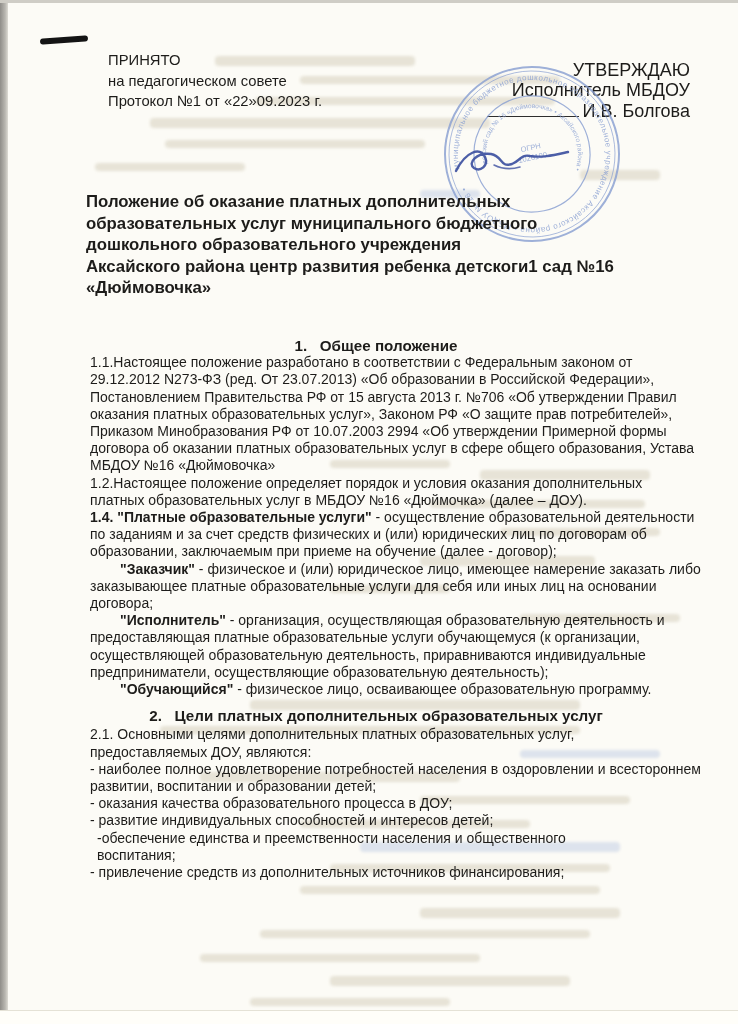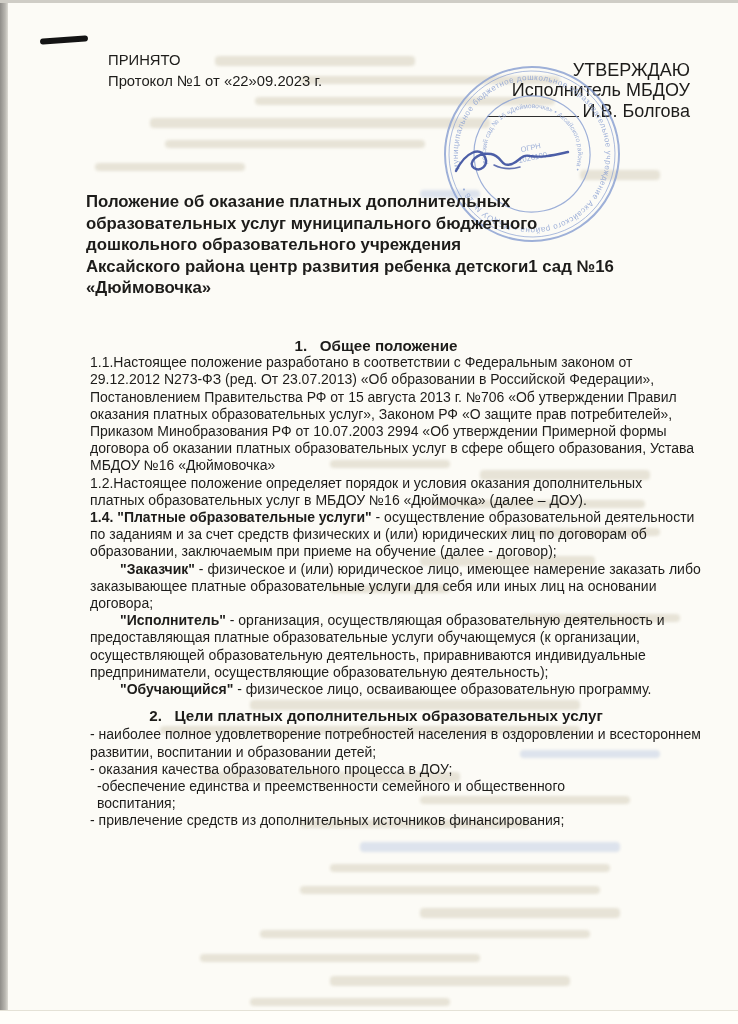--- a/index.html
+++ b/index.html
@@ -66,20 +66,21 @@
       <div class="bleed tan" style="left: 250px; top: 998px; width: 200px; height: 8px;"></div>
     </div>
 
   <div class="edge-left"></div>
   <div class="edge-top"></div>
   <div class="edge-bottom"></div>
   <div class="pen-mark"></div>
 
   <div class="accept">
     <div>ПРИНЯТО</div>
+    <div>на педагогическом совете</div>
     <div>Протокол №1 от «22»09.2023 г.</div>
   </div>
 
   <div class="approve">
     <div>УТВЕРЖДАЮ</div>
     <div>Исполнитель МБДОУ</div>
     <div>
       <span class="sign-line"></span><span>И.В. Болгова</span>
     </div>
   </div>
@@ -129,21 +130,24 @@
 образовании, заключаемым при приеме на обучение (далее - договор);</span></p>
     <p class="indent"><b>"Заказчик"</b><span> - физическое и (или) юридическое лицо, имеющее намерение заказать либо
 заказывающее платные образовательные услуги для себя или иных лиц на основании
 договора;</span></p>
     <p class="indent"><b>"Исполнитель"</b><span> - организация, осуществляющая образовательную деятельность и
 предоставляющая платные образовательные услуги обучающемуся (к организации,
 осуществляющей образовательную деятельность, приравниваются индивидуальные
 предприниматели, осуществляющие образовательную деятельность);</span></p>
     <p class="indent"><b>"Обучающийся"</b><span> - физическое лицо, осваивающее образовательную программу.</span></p>
     <p class="sec-head second">2.&nbsp;&nbsp;&nbsp;Цели платных дополнительных образовательных услуг</p>
+    <p>2.1. Основными целями дополнительных платных образовательных услуг,
+предоставляемых ДОУ, являются:</p>
     <p>- наиболее полное удовлетворение потребностей населения в оздоровлении и всестороннем
 развитии, воспитании и образовании детей;</p>
     <p>- оказания качества образовательного процесса в ДОУ;</p>
-    <p class="b4">-обеспечение единства и преемственности семейного и общественного
+    <p>- развитие индивидуальных способностей и интересов детей;</p>
+    <p class="b4">-обеспечение единства и преемственности населения и общественного
 воспитания;</p>
     <p class="b5">- привлечение средств из дополнительных источников финансирования;</p>
   </div>
 
 </div>
 
 </body></html>

